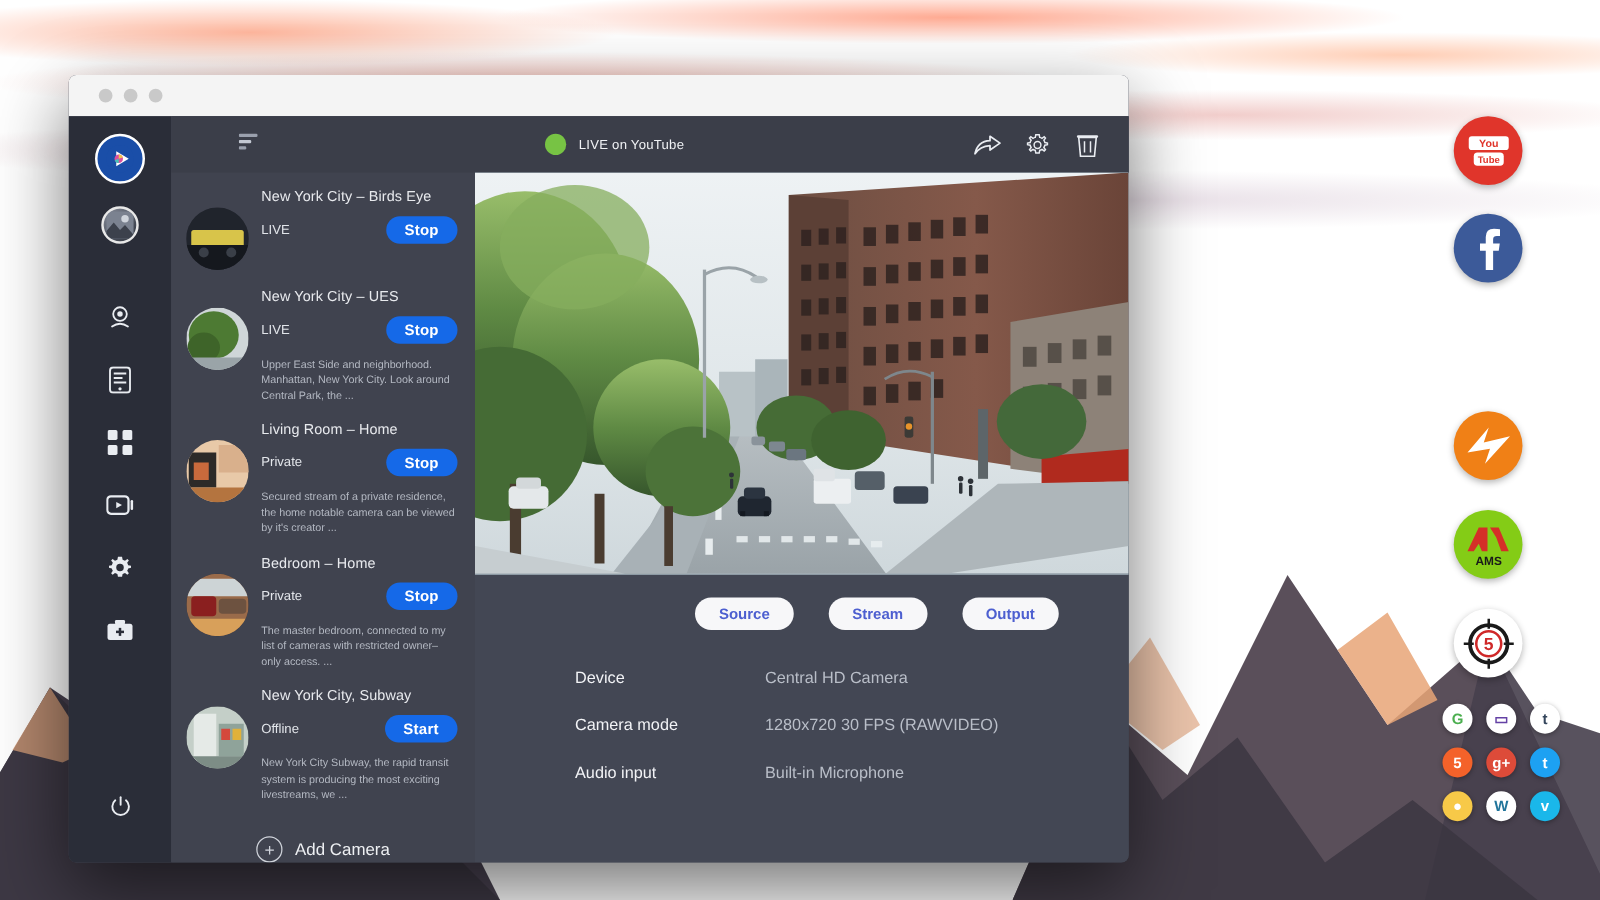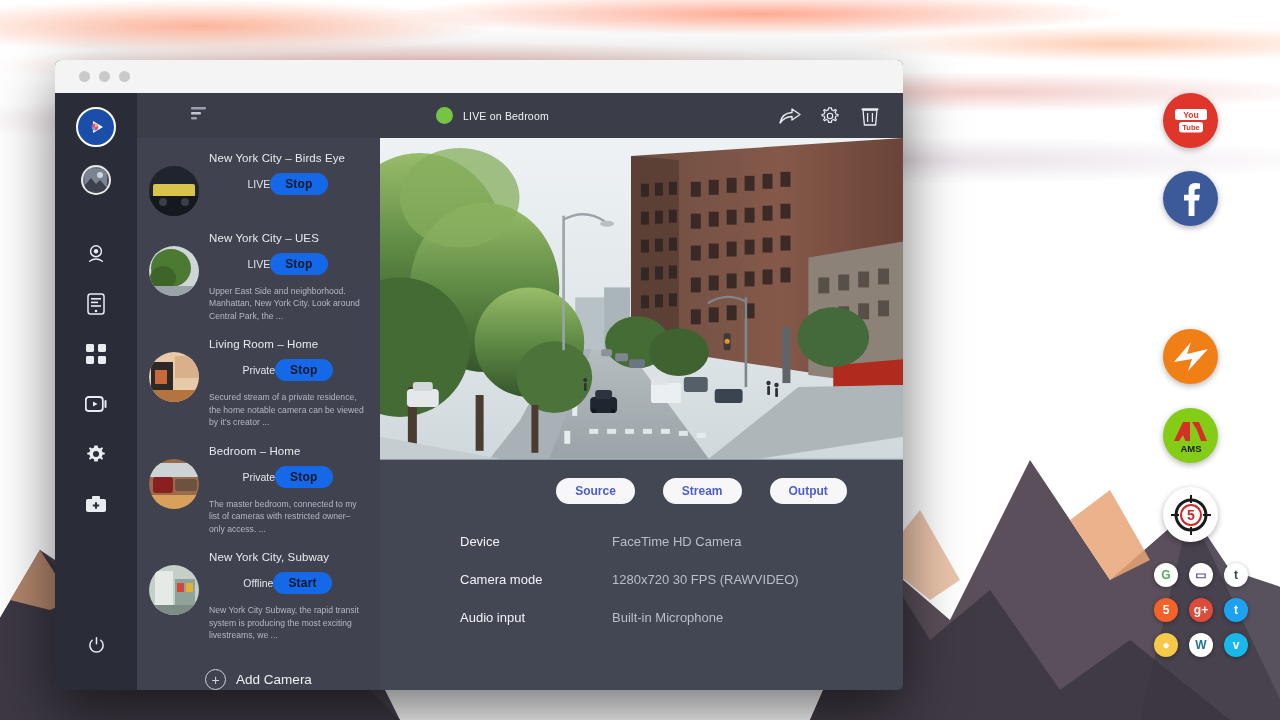--- a/index.html
+++ b/index.html
@@ -92,26 +92,26 @@
   .cam-thumb {
     width: 50px; height: 50px; border-radius: 50%; flex: 0 0 50px;
     margin-top: 14px; overflow: hidden; background: #2b2e38;
   }
   .cam-body { flex: 1; min-width: 0; }
   .cam-title {
     color: #e8eaee; font-size: 11.5px; letter-spacing: .1px;
     white-space: nowrap; overflow: hidden; text-overflow: ellipsis;
   }
   .cam-statusline {
-    display: flex; align-items: center; justify-content: center;
+    display: flex; align-items: center; justify-content: space-between;
     margin-top: 9px; padding-right: 4px;
   }
   .cam-status { color: #e2e5ea; font-size: 10.5px; }
   .cam-btn {
-    background: #1569e8; color: #0f172a; font-size: 12px; font-weight: bold;
+    background: #1569e8; color: #ffffff; font-size: 12px; font-weight: bold;
     border: none; border-radius: 12px; padding: 4px 15px; cursor: pointer;
     letter-spacing: .2px;
   }
   .cam-desc {
     color: #b3b8c2; font-size: 8.6px; line-height: 1.45; margin-top: 10px;
     padding-right: 6px;
   }
   #add-camera-row {
     display: flex; align-items: center; justify-content: center; gap: 10px;
     padding: 22px 0 0 0; cursor: pointer;
@@ -385,21 +385,21 @@
           <div id="add-camera-circle">+</div>
           <div id="add-camera-label">Add Camera</div>
         </div>
       </div>
 
       <div id="main-col">
 
         <div id="main-topbar">
           <div id="live-group">
             <div id="live-dot"></div>
-            <div id="live-label">LIVE on Bedroom</div>
+            <div id="live-label">LIVE on YouTube</div>
           </div>
           <div id="topbar-spacer"></div>
 
           <div class="top-icon">
             <svg width="22" height="18" viewBox="0 0 22 18">
               <path d="M1 16 q2 -10 12 -10.5 L13 2 L21 7.5 L13 13 L13 9.5 Q5 10 1 16 Z" fill="none" stroke="#e9ecf1" stroke-width="1.4" stroke-linejoin="round"></path>
             </svg>
           </div>
 
           <div class="top-icon">
@@ -598,21 +598,21 @@
 
         <div id="tabs-row">
             <button class="tab-pill">Source</button>
             <button class="tab-pill">Stream</button>
             <button class="tab-pill">Output</button>
           </div>
 
         <div id="detail-table">
             <div class="detail-row">
               <div class="detail-key">Device</div>
-              <div class="detail-val">FaceTime HD Camera</div>
+              <div class="detail-val">Central HD Camera</div>
             </div>
             <div class="detail-row">
               <div class="detail-key">Camera mode</div>
               <div class="detail-val">1280x720 30 FPS (RAWVIDEO)</div>
             </div>
             <div class="detail-row">
               <div class="detail-key">Audio input</div>
               <div class="detail-val">Built-in Microphone</div>
             </div>
           </div>

